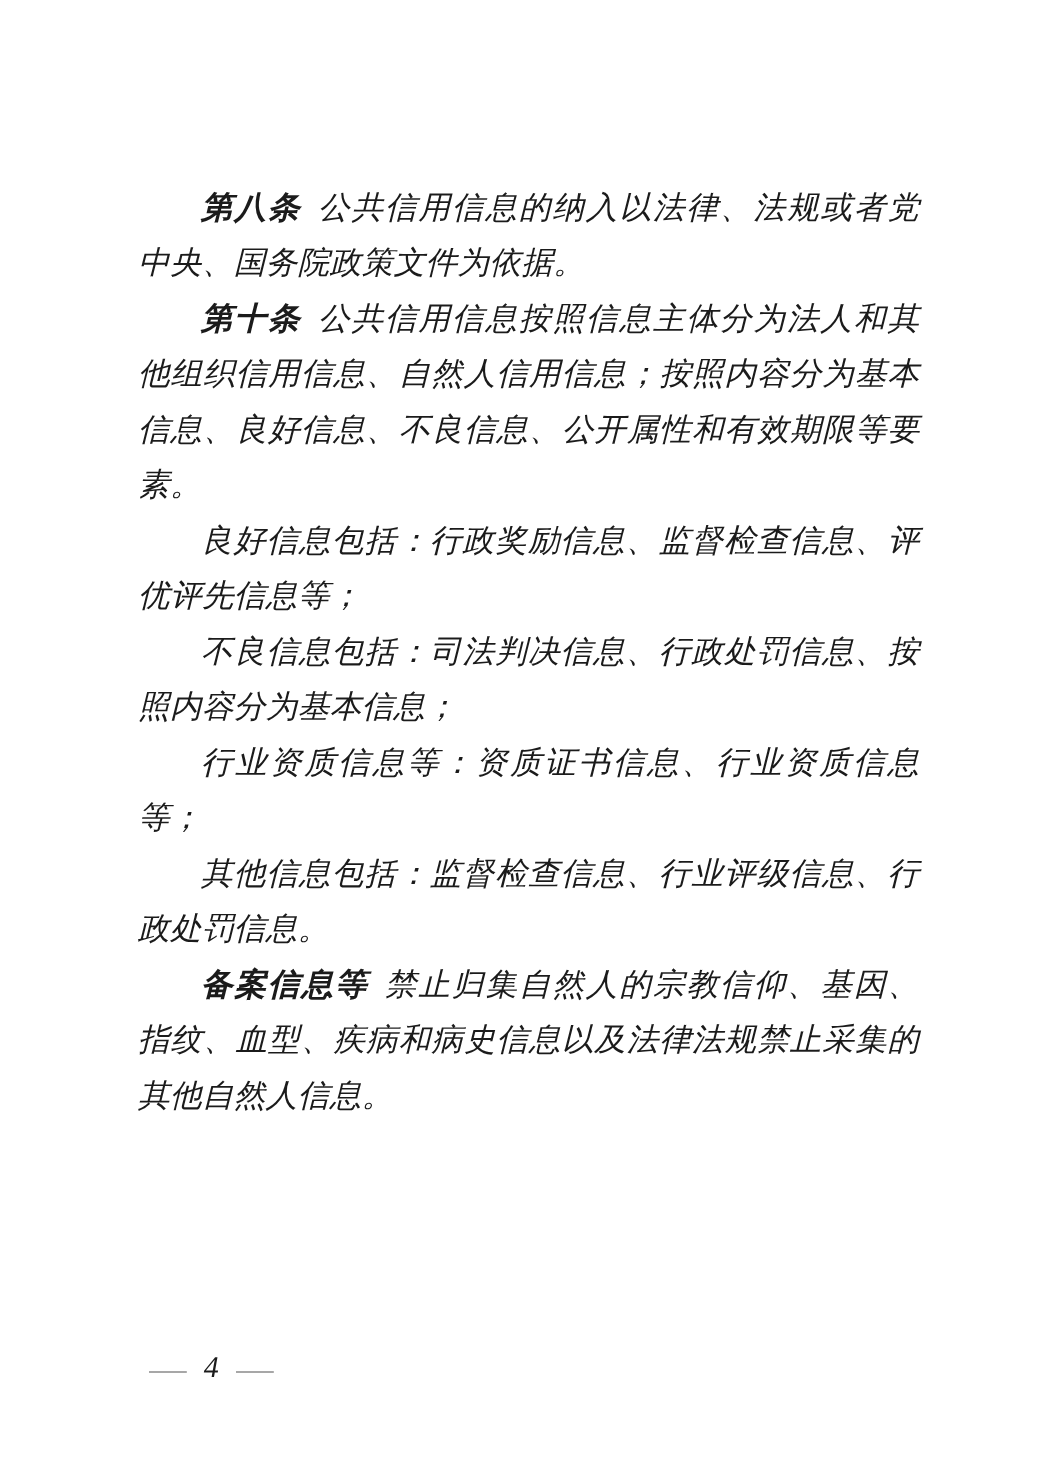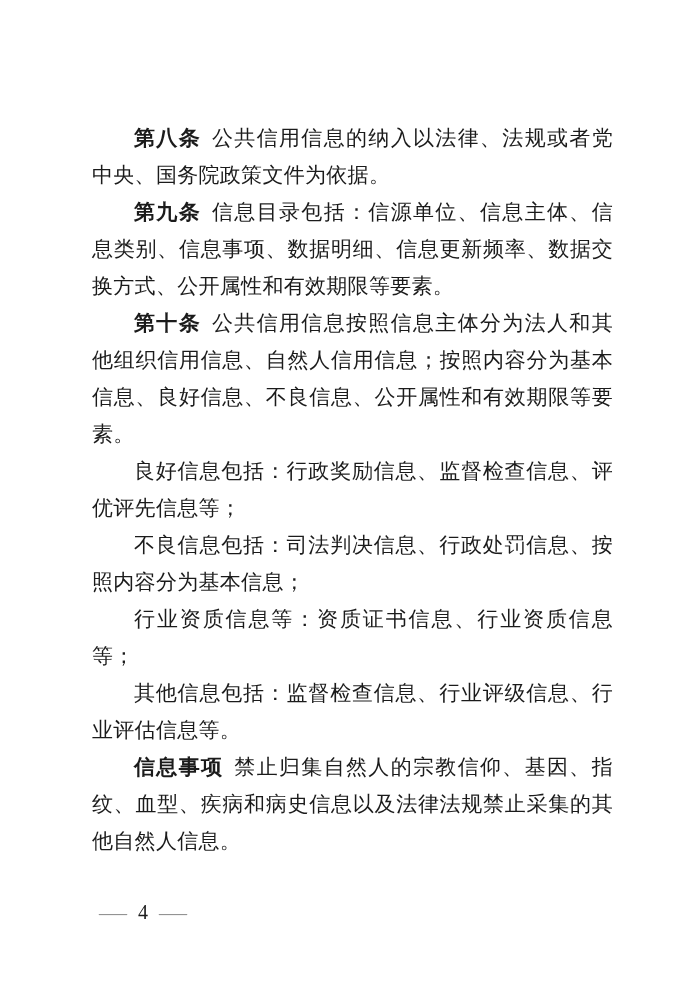--- a/index.html
+++ b/index.html
@@ -4,20 +4,21 @@
 <style>
   html, body { margin: 0; padding: 0; background: #ffffff; }
   .page {
     position: relative;
     width: 700px;
     height: 989px;
     background: #ffffff;
     overflow: hidden;
     font-family: "Liberation Serif", "DejaVu Serif", serif;
     color: #1b1b1b;
+    font-style: italic;
   }
   .content {
     position: absolute;
     left: 92px;
     top: 120px;
     width: 521px;
   }
   .content p {
     margin: 0;
     font-size: 21px;
@@ -46,27 +47,26 @@
     transform: scaleX(1.4);
     display: inline-block;
   }
 </style>
 </head>
 <body>
 
 <div class="page">
   <div class="content">
     <p><span class="term">第八条</span><span>公共信用信息的纳入以法律、法规或者党中央、国务院政策文件为依据。</span></p>
-    <p><span class="term">第九条</span><span>信息目录包括：信源单位、信息主体、信息类别、信息事项、数据明细、信息更新频率、数据交换方式、公开属性和有效期限等要素。</span></p>
     <p><span class="term">第十条</span><span>公共信用信息按照信息主体分为法人和其他组织信用信息、自然人信用信息；按照内容分为基本信息、良好信息、不良信息、公开属性和有效期限等要素。</span></p>
     <p><span class="term"></span><span>良好信息包括：行政奖励信息、监督检查信息、评优评先信息等；</span></p>
     <p><span class="term"></span><span>不良信息包括：司法判决信息、行政处罚信息、按照内容分为基本信息；</span></p>
     <p><span class="term"></span><span>行业资质信息等：资质证书信息、行业资质信息等；</span></p>
-    <p><span class="term"></span><span>其他信息包括：监督检查信息、行业评级信息、行业评估信息等。</span></p>
-    <p><span class="term">信息事项</span><span>禁止归集自然人的宗教信仰、基因、指纹、血型、疾病和病史信息以及法律法规禁止采集的其他自然人信息。</span></p>
+    <p><span class="term"></span><span>其他信息包括：监督检查信息、行业评级信息、行政处罚信息。</span></p>
+    <p><span class="term">备案信息等</span><span>禁止归集自然人的宗教信仰、基因、指纹、血型、疾病和病史信息以及法律法规禁止采集的其他自然人信息。</span></p>
   </div>
 
   <div class="footer">
     <span class="dash">—</span>
     <span class="num">4</span>
     <span class="dash">—</span>
   </div>
 </div>
 
 </body></html>

